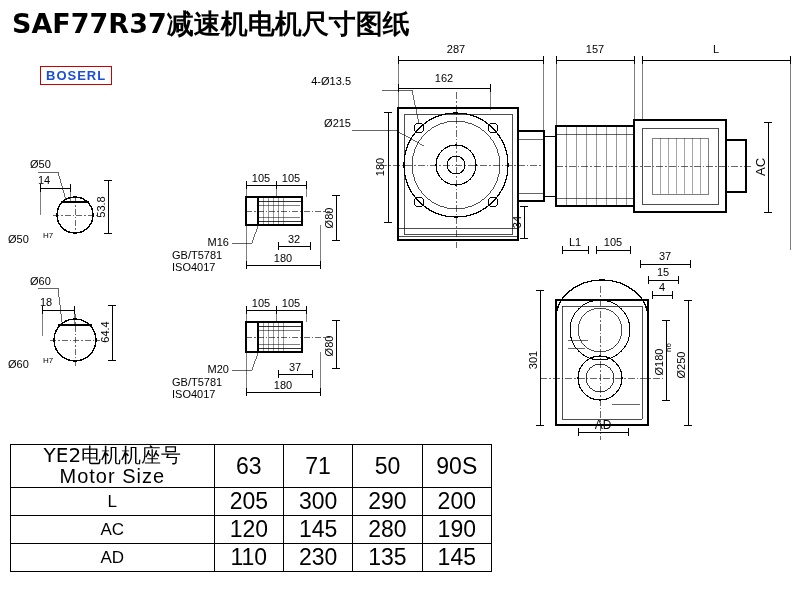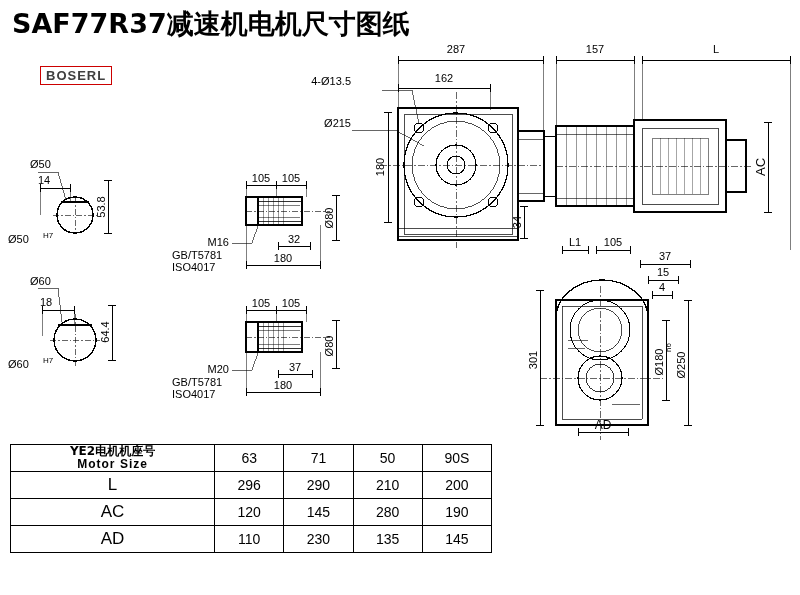--- a/index.html
+++ b/index.html
@@ -10,39 +10,39 @@
   }
   .wrap{position:relative;width:800px;height:495px;}
   .title{
     position:absolute;left:12px;top:6px;
     font-size:27px;font-weight:bold;letter-spacing:0px;
     font-family:"Liberation Sans", sans-serif;
     white-space:nowrap;
   }
   .logo{
     position:absolute;left:40px;top:66px;
-    border:1px solid #cc0000;color:#404040;
+    border:1px solid #cc0000;color:#1d4ed8;
     font-size:13px;font-weight:bold;letter-spacing:1px;
     padding:1px 5px;background:#fff;
   }
   svg.draw{position:absolute;left:0;top:0;width:800px;height:595px;}
   
   .spec{
     position:absolute;left:10px;top:444px;width:482px;
     border-collapse:collapse;
   }
   .spec td{
     border:1px solid #000;
     text-align:center;
-    font-size:14px;
+    font-size:23px;
     font-family:"Liberation Sans", sans-serif;
     height:26px;
     padding:0;
   }
-  .spec td.hdr-label{width:206px;line-height:1.05;font-size:12px;font-weight:bold;}
+  .spec td.hdr-label{width:206px;line-height:1.05;font-size:20px;}
   .spec td.lbl{width:206px;font-size:17px;}
   .spec td.val{width:69px;}
   .cn{font-family:"DejaVu Sans", sans-serif;}
   .mono-ish{letter-spacing:1px;}
   text{font-family:"Liberation Sans", sans-serif;}
 </style>
 </head>
 <body>
 
 <div class="wrap">
@@ -292,23 +292,23 @@
           <div class="cn">YE2电机机座号</div>
           <div class="mono-ish">Motor Size</div>
         </td>
         <td class="val">63</td>
         <td class="val">71</td>
         <td class="val">50</td>
         <td class="val">90S</td>
       </tr>
       <tr>
         <td class="lbl">L</td>
-        <td class="val">296</td>
+        <td class="val">205</td>
+        <td class="val">300</td>
         <td class="val">290</td>
-        <td class="val">210</td>
         <td class="val">200</td>
       </tr>
       <tr>
         <td class="lbl">AC</td>
         <td class="val">120</td>
         <td class="val">145</td>
         <td class="val">280</td>
         <td class="val">190</td>
       </tr>
       <tr>

